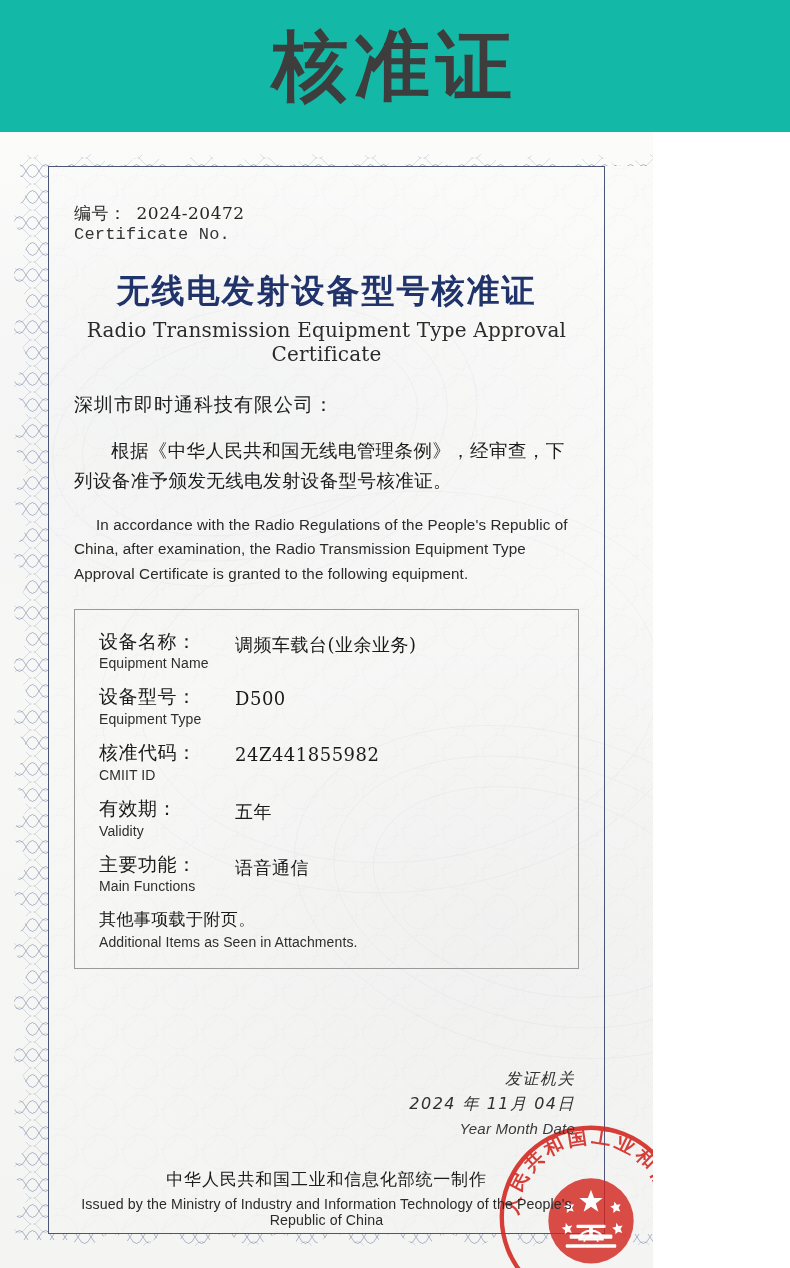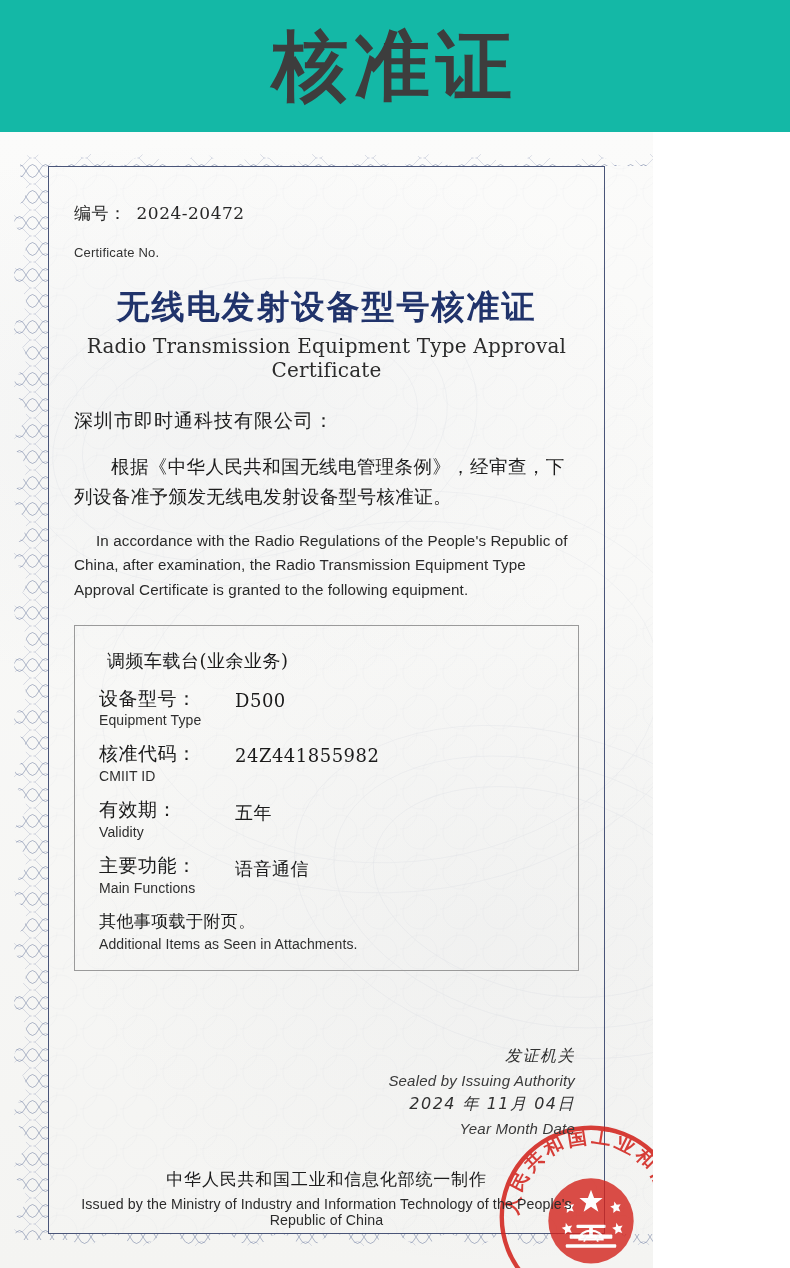--- a/index.html
+++ b/index.html
@@ -59,24 +59,25 @@
     font-size:17px;
     letter-spacing:.5px;
   }
   .certno .num{
     font-family:"DejaVu Serif","Liberation Serif",serif;
     font-size:17px;
     margin-left:10px;
     letter-spacing:.5px;
   }
   .certno .en{
-    font-size:13px;
+    font-size:17px;
     color:#333;
-    margin-top:20px;
+    margin-top:0;
     letter-spacing:.2px;
+    font-family:Liberation Mono, monospace;
   }
   .title-block{
     text-align:center;
     margin-top:28px;
   }
   .title-cn{
     font-family:Liberation Serif, serif;
     font-size:33px;
     font-weight:bold;
     color:#20336b;
@@ -308,20 +309,24 @@
     </div>
 
     <div class="company">深圳市即时通科技有限公司：</div>
 
     <div class="para-cn">根据《中华人民共和国无线电管理条例》，经审查，下列设备准予颁发无线电发射设备型号核准证。</div>
     <div class="para-en">In accordance with the Radio Regulations of the People's Republic of China, after examination, the Radio Transmission Equipment Type Approval Certificate is granted  to the following equipment.</div>
 
     <div class="info-box">
 
       <div class="info-row">
+        <div class="info-label">
+          <span class="l-cn">设备名称：</span>
+          <span class="l-en">Equipment Name</span>
+        </div>
         <div class="info-value">调频车载台(业余业务)</div>
       </div>
 
       <div class="info-row">
         <div class="info-label">
           <span class="l-cn">设备型号：</span>
           <span class="l-en">Equipment Type</span>
         </div>
         <div class="info-value">D500</div>
       </div>
@@ -381,21 +386,20 @@
         <path d="M-12,19 a12,9 0 0,1 24,0 z" fill="none" stroke="#ffffff" stroke-width="2.2"></path>
         <path d="M-7,21.5 a7,5.5 0 0,1 14,0" fill="none" stroke="#ffffff" stroke-width="1.8"></path>
         <rect x="-26" y="24" width="52" height="3.6" rx="1"></rect>
       </g>
     </g>
     <circle cx="100" cy="100" r="92" fill="none" stroke="#d2241d" stroke-width="1" opacity="0.5"></circle>
   </svg>
 
   <div class="sign-area">
     <div class="sign-line cn">发证机关</div>
-    <div class="sign-line">Sealed by Issuing Authority</div>
     <div class="sign-line date">2024 年 11月 04日</div>
     <div class="sign-line">Year  Month  Date</div>
   </div>
 
   <div class="footer">
     <div class="footer-cn">中华人民共和国工业和信息化部统一制作</div>
     <div class="footer-en">Issued by the Ministry of Industry and Information Technology of the People's Republic of China</div>
   </div>
 
 </div>

